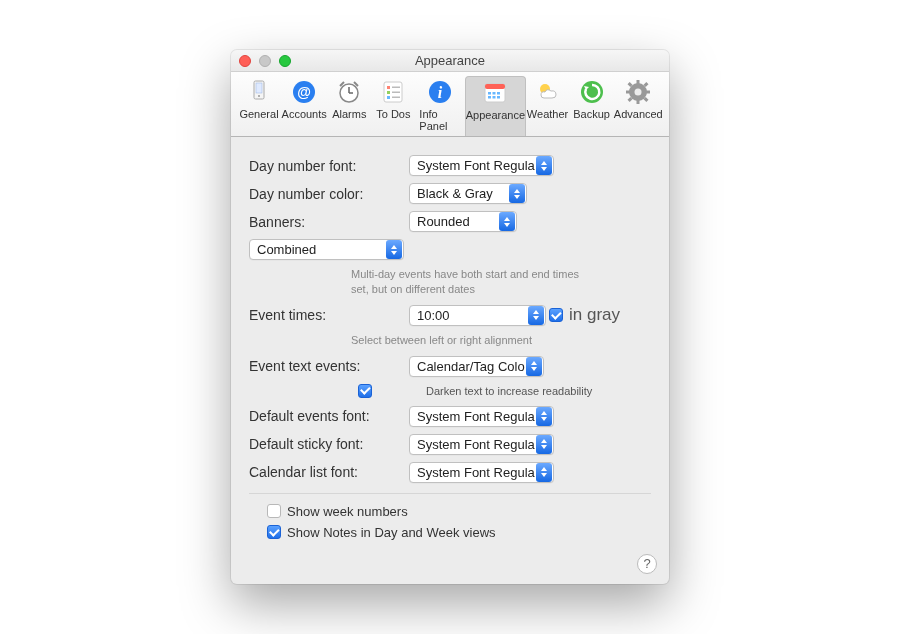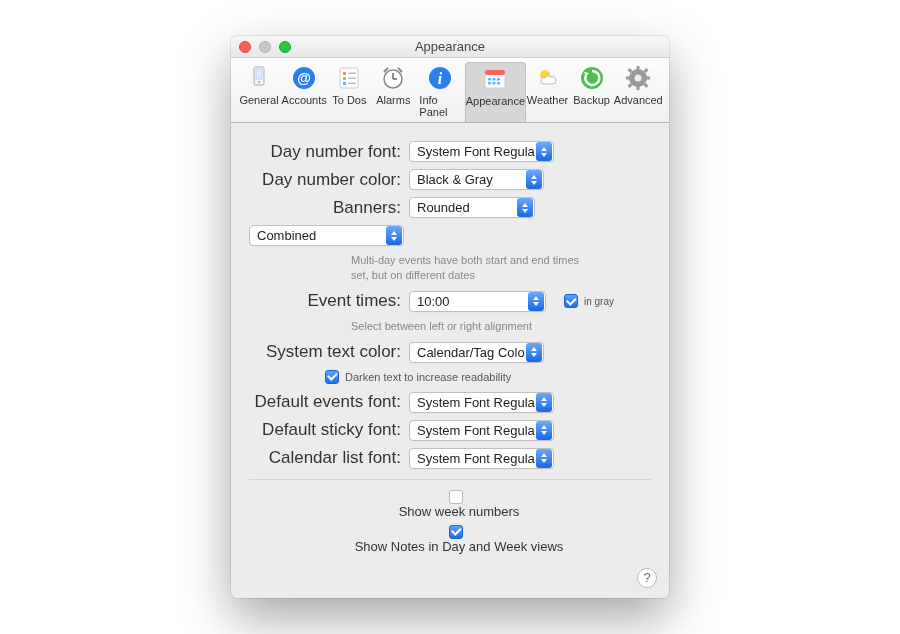--- a/index.html
+++ b/index.html
@@ -68,23 +68,22 @@
     }
     .tblabel { font-size: 11px; color: #333; margin-top: 2px; }
     .content { padding: 18px 18px 14px 18px; }
     .row {
       display: flex;
       align-items: center;
       margin-bottom: 7px;
     }
     .label {
       width: 160px;
-      text-align: right;
       color: #333;
-      font-size: 17px;
+      font-size: 14px;
       padding-right: 8px;
     }
     .select {
       display: flex;
       align-items: center;
       background: #fff;
       border: 1px solid #c0c0c0;
       border-radius: 4px;
       height: 21px;
       width: 145px;
@@ -138,59 +137,59 @@
     .checkbox.checked::after {
       content: '';
       width: 4px; height: 7px;
       border: solid #fff;
       border-width: 0 2px 2px 0;
       transform: rotate(45deg) translate(-0.5px,-1px);
     }
     .inline-check {
       display: flex;
       align-items: center;
-      font-size: 10px;
+      font-size: 17px;
       color: #555;
-      margin-left: 18px;
+      margin-left: 3px;
     }
     .divider {
       border: none;
       border-top: 1px solid #d6d6d6;
       margin: 10px 0;
     }
     .bottom-checks {
       padding-left: 18px;
     }
     .bottom-checks .crow {
       display: flex;
       align-items: center;
       font-size: 13px;
       color: #333;
       margin-bottom: 6px;
-      flex-direction: column;
     }
     .help {
       position: absolute;
       bottom: 10px; right: 12px;
       width: 20px; height: 20px;
       border-radius: 50%;
       border: 1px solid #bbb;
       background: #fff;
       color: #666;
       font-size: 13px;
       display: flex; align-items: center; justify-content: center;
     }
     .window { position: relative; }
     .subcheck {
       display: flex;
       align-items: center;
       font-size: 11px;
       color: #555;
-      margin-left: 76px;
+      margin-left: 109px;
       margin-bottom: 8px;
+      gap: 48px;
     }
   </style>
 </head>
 <body>
 
 <div class="window">
   <div class="titlebar">
     <div class="traffic">
       <div class="tl red"></div>
       <div class="tl yellow"></div>
@@ -211,46 +210,46 @@
       <div class="tblabel">General</div>
     </div>
     <div class="tbitem">
       <div class="tbicon">
         <svg width="26" height="26" viewBox="0 0 26 26">
             <circle cx="13" cy="13" r="11" fill="#2a7ff0"></circle>
             <text x="13" y="18" font-size="14" font-weight="700" fill="#fff" text-anchor="middle">@</text>
           </svg>
       </div>
       <div class="tblabel">Accounts</div>
+    </div>
+    <div class="tbitem">
+      <div class="tbicon">
+        <svg width="26" height="26" viewBox="0 0 26 26">
+            <circle cx="13" cy="14" r="9" fill="#fff" stroke="#888" stroke-width="1.5"></circle>
+            <line x1="13" y1="14" x2="13" y2="8" stroke="#666" stroke-width="1.5"></line>
+            <line x1="13" y1="14" x2="17" y2="14" stroke="#666" stroke-width="1.5"></line>
+            <path d="M4 7 L8 3" stroke="#888" stroke-width="2"></path>
+            <path d="M22 7 L18 3" stroke="#888" stroke-width="2"></path>
+          </svg>
+      </div>
+      <div class="tblabel">Alarms</div>
     </div>
     <div class="tbitem">
       <div class="tbicon">
         <svg width="24" height="26" viewBox="0 0 24 26">
             <rect x="3" y="3" width="18" height="20" rx="2" fill="#fff" stroke="#ccc"></rect>
             <rect x="6" y="7" width="3" height="3" fill="#ff8373"></rect>
             <rect x="11" y="7.5" width="8" height="1.5" fill="#bbb"></rect>
             <rect x="6" y="12" width="3" height="3" fill="#93d05f"></rect>
             <rect x="11" y="12.5" width="8" height="1.5" fill="#bbb"></rect>
             <rect x="6" y="17" width="3" height="3" fill="#67b7ff"></rect>
             <rect x="11" y="17.5" width="8" height="1.5" fill="#bbb"></rect>
           </svg>
       </div>
       <div class="tblabel">To Dos</div>
-    </div>
-    <div class="tbitem">
-      <div class="tbicon">
-        <svg width="26" height="26" viewBox="0 0 26 26">
-            <circle cx="13" cy="14" r="9" fill="#fff" stroke="#888" stroke-width="1.5"></circle>
-            <line x1="13" y1="14" x2="13" y2="8" stroke="#666" stroke-width="1.5"></line>
-            <line x1="13" y1="14" x2="17" y2="14" stroke="#666" stroke-width="1.5"></line>
-            <path d="M4 7 L8 3" stroke="#888" stroke-width="2"></path>
-            <path d="M22 7 L18 3" stroke="#888" stroke-width="2"></path>
-          </svg>
-      </div>
-      <div class="tblabel">Alarms</div>
     </div>
     <div class="tbitem">
       <div class="tbicon">
         <svg width="26" height="26" viewBox="0 0 26 26">
             <circle cx="13" cy="13" r="11" fill="#2a7ff0"></circle>
             <text x="13" y="19" font-size="16" font-family="Georgia" font-style="italic" font-weight="700" fill="#fff" text-anchor="middle">i</text>
           </svg>
       </div>
       <div class="tblabel">Info Panel</div>
     </div>
@@ -314,29 +313,29 @@
     <div class="row">
       <div class="label">Day number font:</div>
       <div class="select">
         <span class="val">System Font Regular 16</span>
         <div class="stepper"></div>
       </div>
     </div>
 
     <div class="row">
       <div class="label">Day number color:</div>
-      <div class="select" style="width:135px">
+      <div class="select" style="width:118px">
         <span class="val">Black &amp; Gray</span>
         <div class="stepper"></div>
       </div>
     </div>
 
     <div class="row">
       <div class="label">Banners:</div>
-      <div class="select" style="width:126px">
+      <div class="select" style="width:108px">
         <span class="val">Rounded</span>
         <div class="stepper"></div>
       </div>
     </div>
 
     <div class="row">
       <div class="select" style="width:155px">
         <span class="val">Combined</span>
         <div class="stepper"></div>
       </div>
@@ -350,21 +349,21 @@
         <div class="stepper"></div>
       </div>
       <div class="inline-check">
         <div class="checkbox checked"></div>
         <span>in gray</span>
       </div>
     </div>
     <div class="hint">Select between left or right alignment</div>
 
     <div class="row">
-      <div class="label">System text color:</div>
+      <div class="label">Event text events:</div>
       <div class="select" style="width:135px">
         <span class="val">Calendar/Tag Color</span>
         <div class="stepper"></div>
       </div>
     </div>
     <div class="subcheck">
       <div class="checkbox checked"></div>
       <span>Darken text to increase readability</span>
     </div>
 

